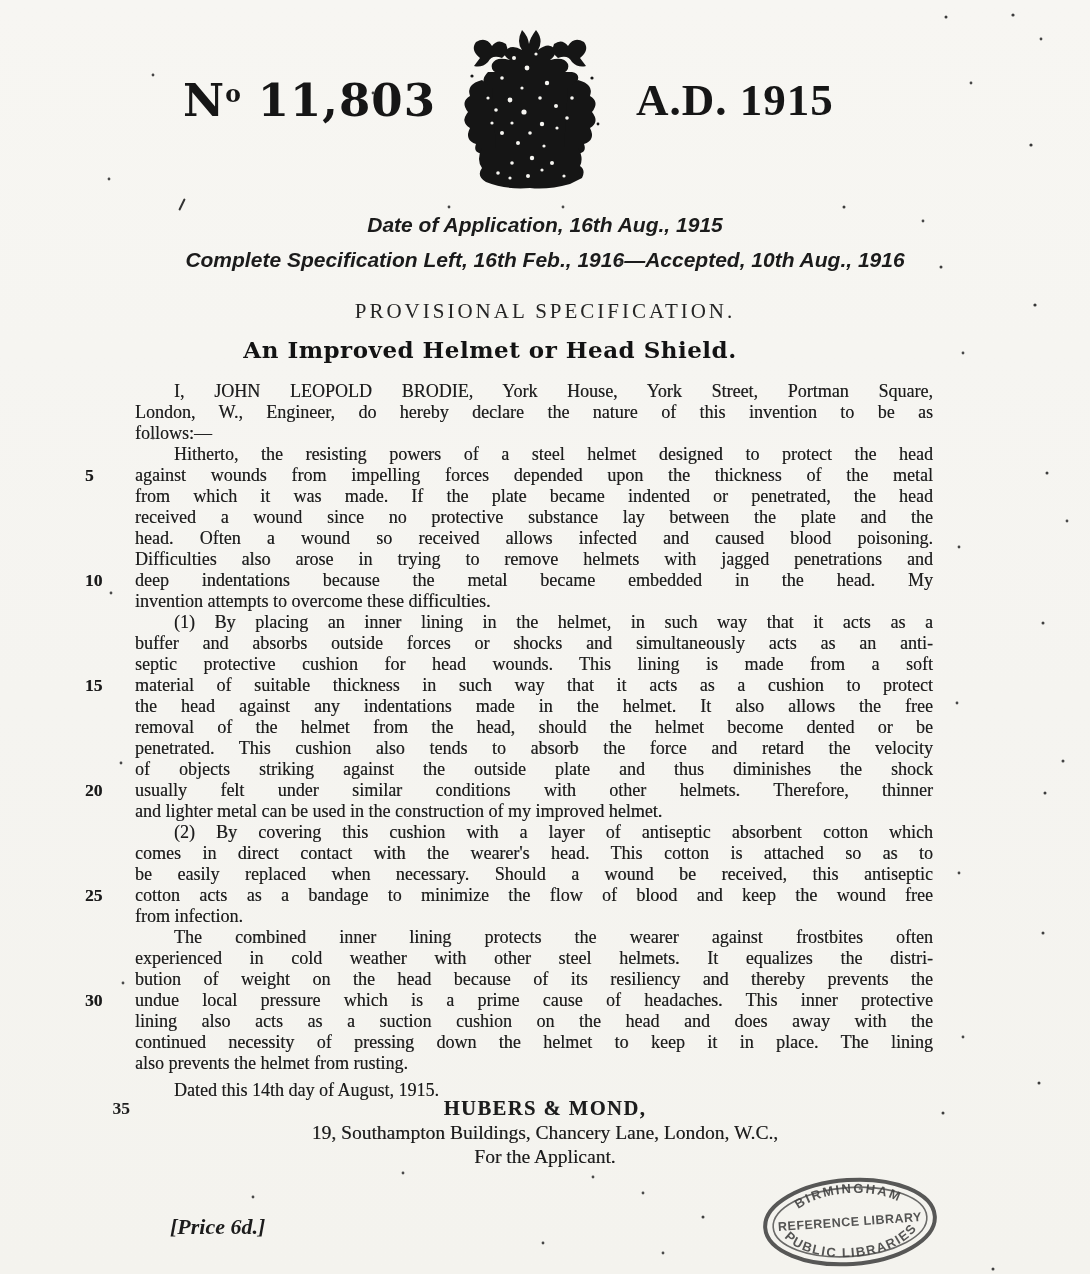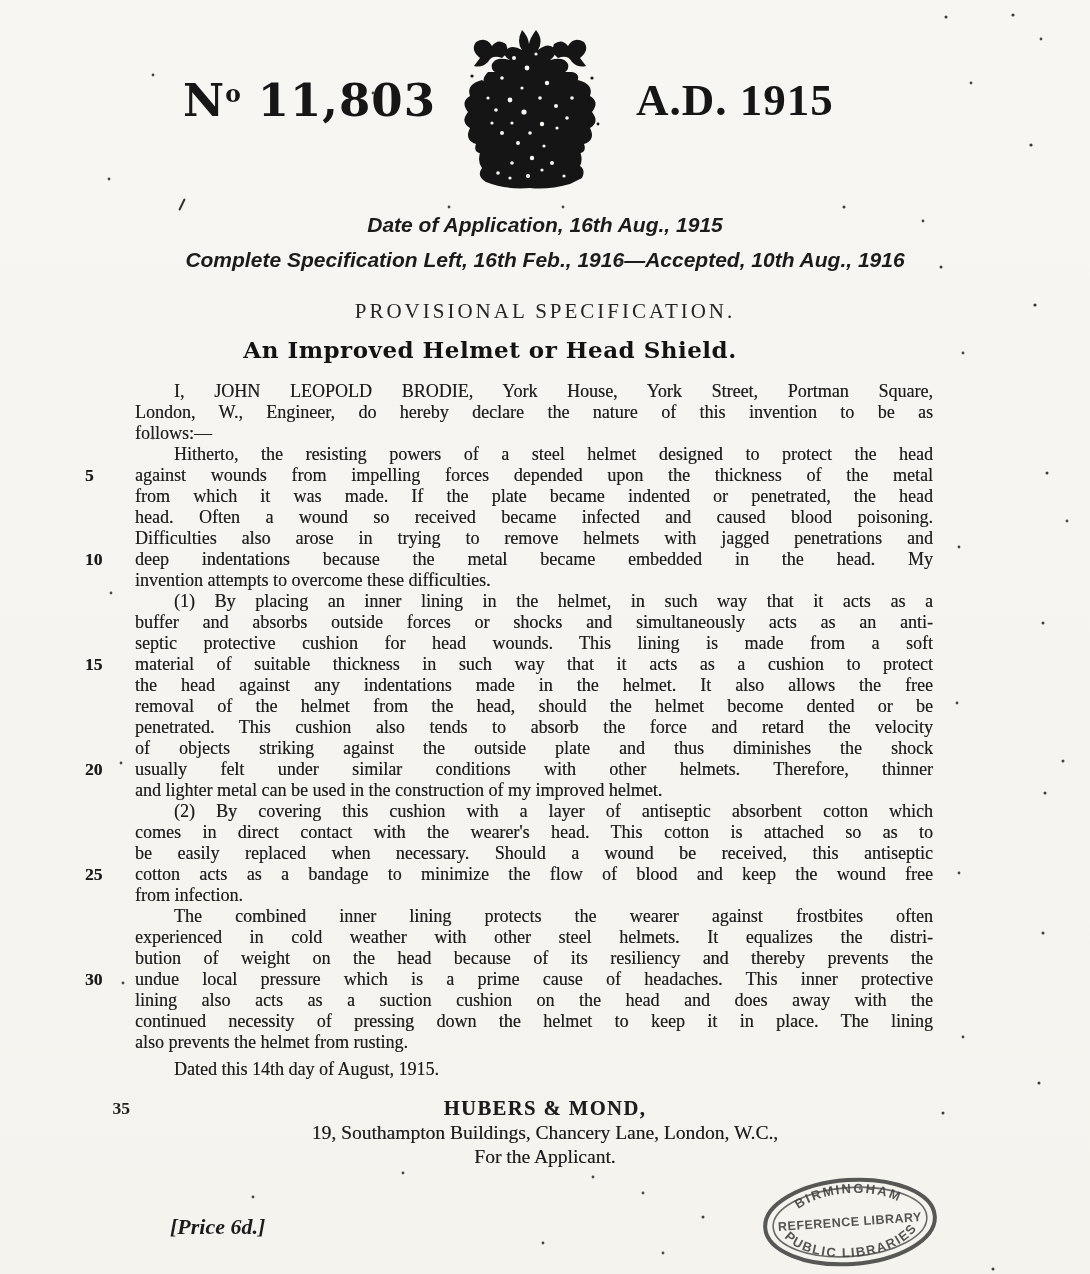--- a/index.html
+++ b/index.html
@@ -160,21 +160,22 @@
   <div class="section-heading">PROVISIONAL SPECIFICATION.</div>
   <h1 class="title">An Improved Helmet or Head Shield.</h1>
 
   <div class="body" id="body-lines">
       <div class="body-line indent"><span>I, JOHN LEOPOLD BRODIE, York House, York Street, Portman Square,</span></div>
       <div class="body-line"><span>London, W., Engineer, do hereby declare the nature of this invention to be as</span></div>
       <div class="body-line last"><span>follows:—</span></div>
       <div class="body-line indent"><span>Hitherto, the resisting powers of a steel helmet designed to protect the head</span></div>
       <div class="body-line"><span class="margin-num">5</span><span>against wounds from impelling forces depended upon the thickness of the metal</span></div>
       <div class="body-line"><span>from which it was made. If the plate became indented or penetrated, the head</span></div>
-      <div class="body-line"><span>head. Often a wound so received became infected and caused blood poisoning.</span></div>
+      <div class="body-line"><span>received a wound since no protective substance lay between the plate and the</span></div>
+      <div class="body-line"><span>head. Often a wound so received allows infected and caused blood poisoning.</span></div>
       <div class="body-line"><span>Difficulties also arose in trying to remove helmets with jagged penetrations and</span></div>
       <div class="body-line"><span class="margin-num">10</span><span>deep indentations because the metal became embedded in the head.  My</span></div>
       <div class="body-line last"><span>invention attempts to overcome these difficulties.</span></div>
       <div class="body-line indent"><span>(1) By placing an inner lining in the helmet, in such way that it acts as a</span></div>
       <div class="body-line"><span>buffer and absorbs outside forces or shocks and simultaneously acts as an anti-</span></div>
       <div class="body-line"><span>septic protective cushion for head wounds. This lining is made from a soft</span></div>
       <div class="body-line"><span class="margin-num">15</span><span>material of suitable thickness in such way that it acts as a cushion to protect</span></div>
       <div class="body-line"><span>the head against any indentations made in the helmet. It also allows the free</span></div>
       <div class="body-line"><span>removal of the helmet from the head, should the helmet become dented or be</span></div>
       <div class="body-line"><span>penetrated. This cushion also tends to absorb the force and retard the velocity</span></div>

